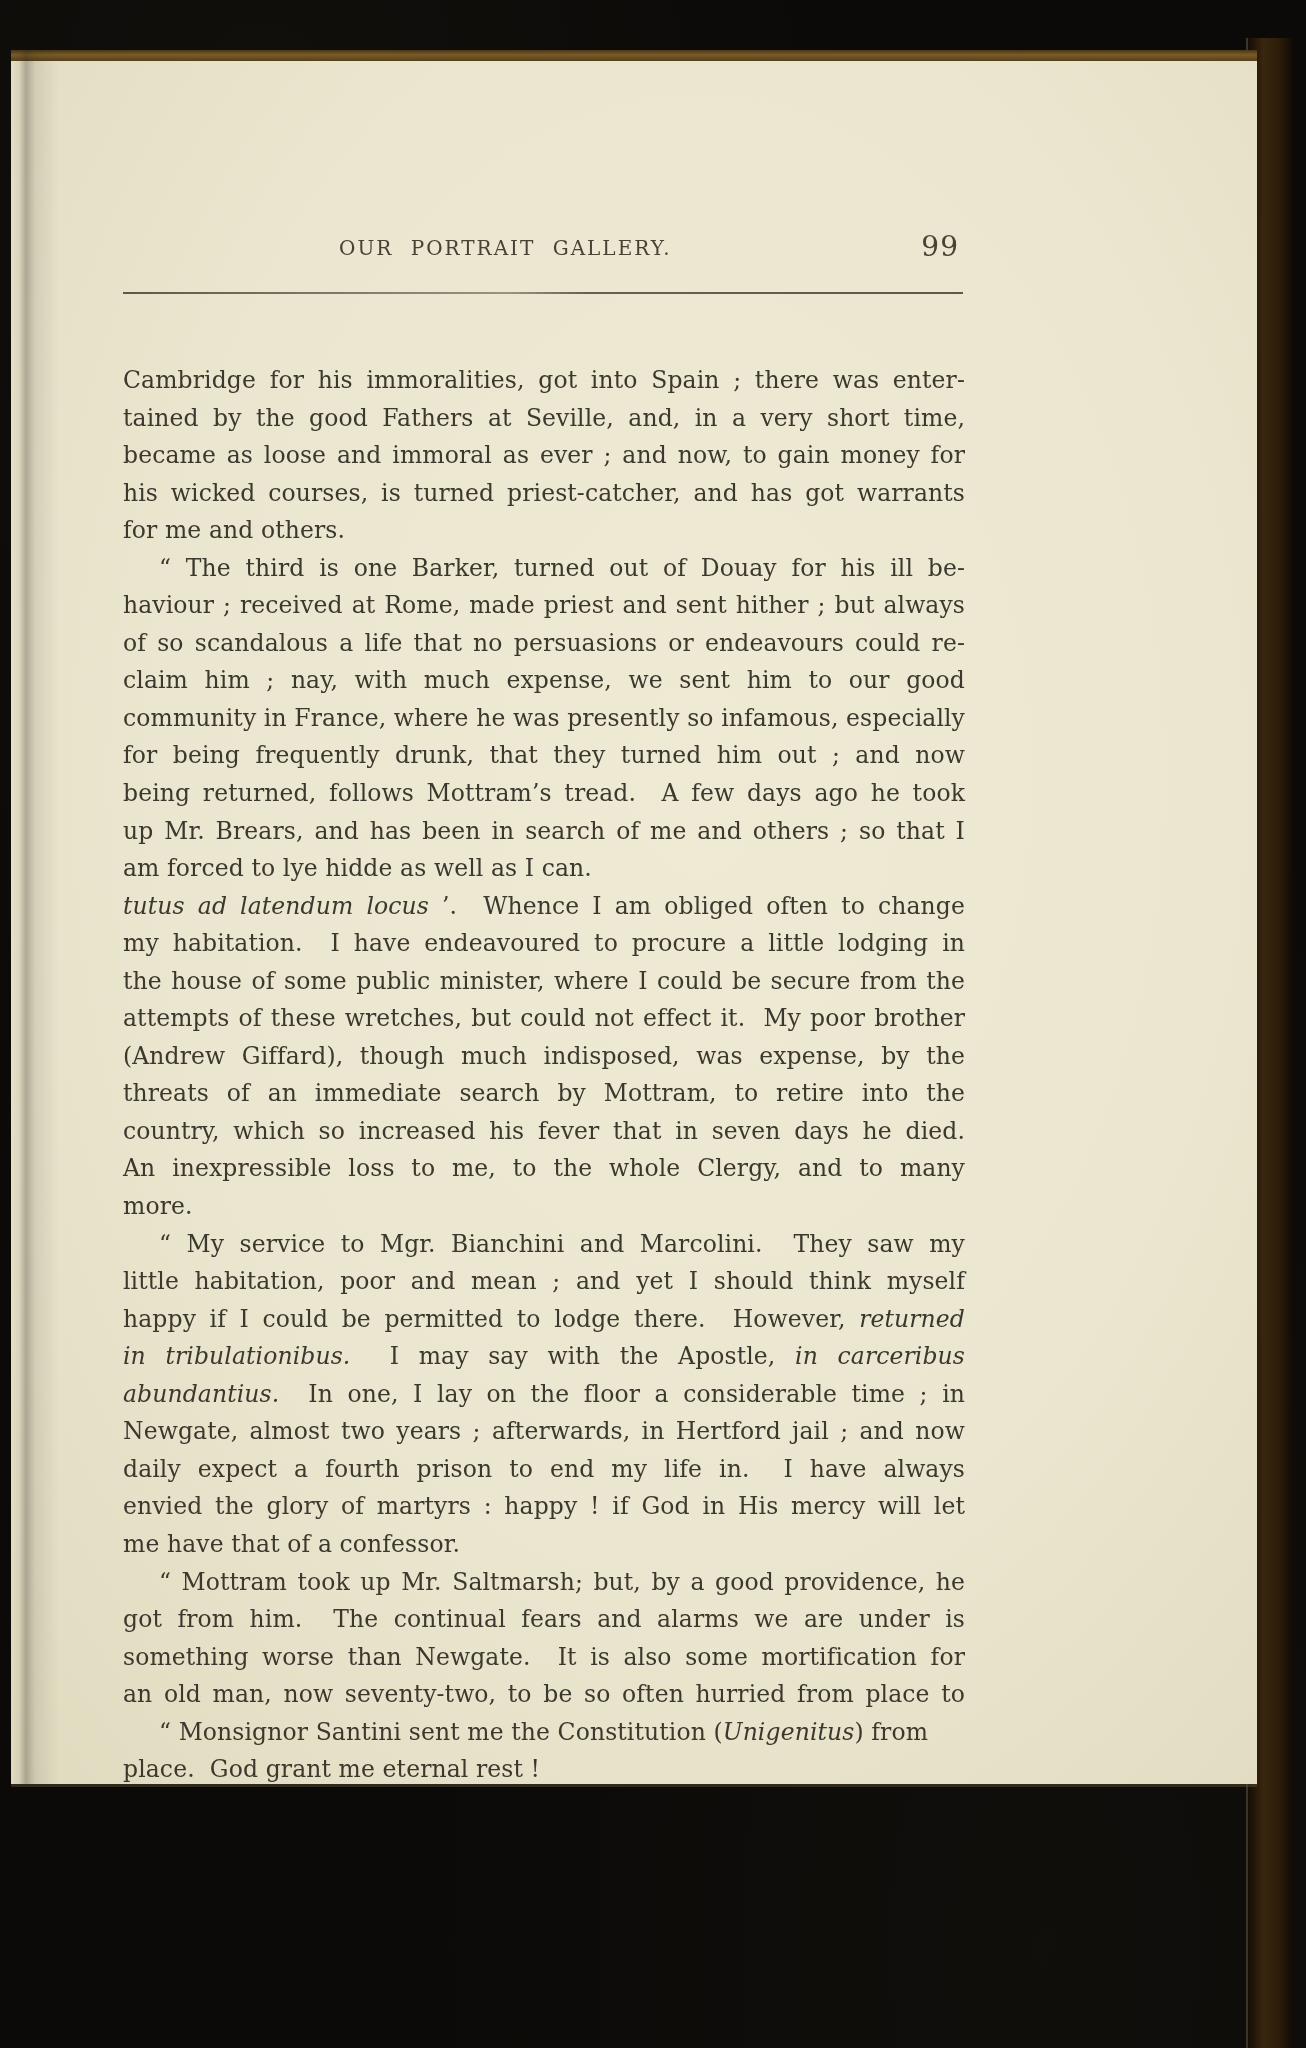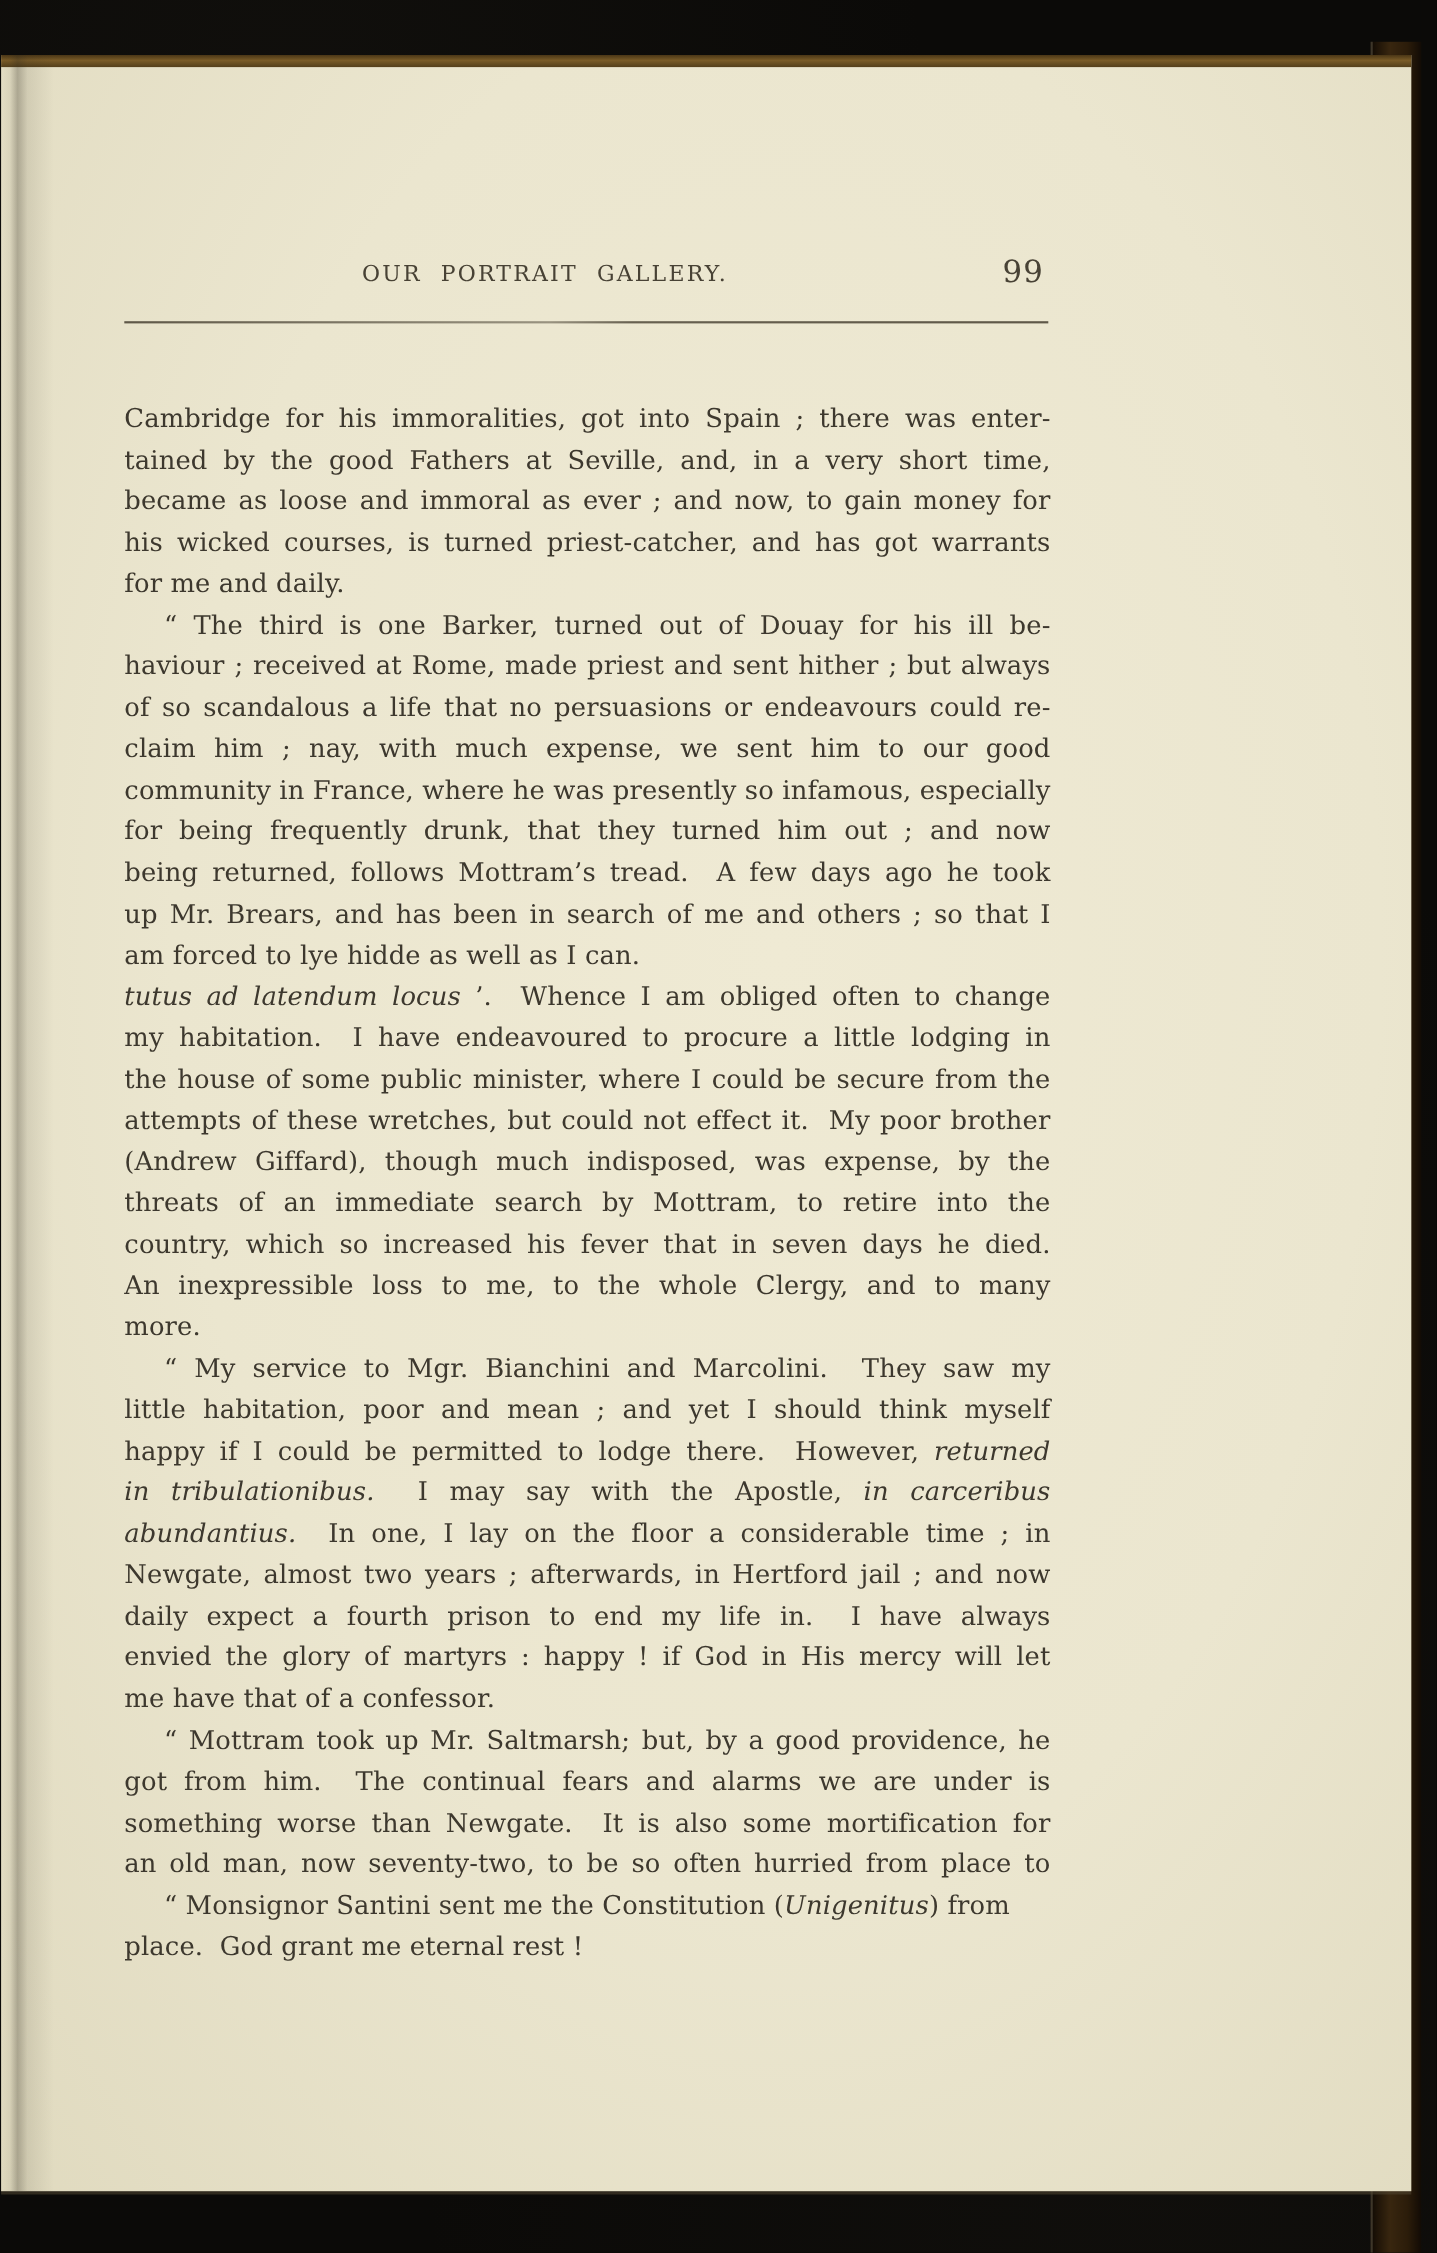--- a/index.html
+++ b/index.html
@@ -18,25 +18,24 @@
       var(--c-background, #0b0a08);
   }
   
   .cover-edge {
     position: absolute; left: 1246px; top: 38px; width: 44px; height: 2010px;
     background: linear-gradient(90deg, #150d05 0%, var(--c-cover-brown, #38260f) 35%, #2b1c0a 72%, #120b05 100%);
     border-left: 2px solid rgba(205,195,165,0.22);
   }
   
   .page {
-    position: absolute; left: 1px; top: 50px; width: 1246px; height: 1942px;
+    position: absolute; left: 11px; top: 50px; width: 1246px; height: 1734px;
     background:
       radial-gradient(ellipse at 55% 42%, #efead4 0%, var(--c-page, #ebe6cf) 55%, #e0dabf 100%);
     box-shadow: 0 3px 0 rgba(80,70,50,0.55);
-    padding-left: 36px;
   }
   .gilt-edge {
     position: absolute; left: 0; top: 0; width: 100%; height: 11px;
     background: linear-gradient(180deg, #4a3616 0%, var(--c-gilt, #7a5c28) 45%, #543f1b 100%);
   }
   .left-fold {
     position: absolute; left: 0; top: 0; width: 52px; height: 100%;
     background: linear-gradient(90deg,
       rgba(45,40,28,0.00) 0px,
       rgba(45,40,28,0.06) 8px,
@@ -93,21 +92,21 @@
     <span class="page-number">99</span>
   </div>
 
   <div class="header-rule"></div>
 
   <div class="page-body">
       <div class="line"><span>Cambridge for his immoralities, got into Spain ; there was enter-</span></div>
       <div class="line"><span>tained by the good Fathers at Seville, and, in a very short time,</span></div>
       <div class="line"><span>became as loose and immoral as ever ; and now, to gain money for</span></div>
       <div class="line"><span>his wicked courses, is turned priest-catcher, and has got warrants</span></div>
-      <div class="line last"><span>for me and daily.</span></div>
+      <div class="line last"><span>for me and others.</span></div>
       <div class="line ind"><span>“ The third is one Barker, turned out of Douay for his ill be-</span></div>
       <div class="line"><span>haviour ; received at Rome, made priest and sent hither ; but always</span></div>
       <div class="line"><span>of so scandalous a life that no persuasions or endeavours could re-</span></div>
       <div class="line"><span>claim him ; nay, with much expense, we sent him to our good</span></div>
       <div class="line"><span>community in France, where he was presently so infamous, especially</span></div>
       <div class="line"><span>for being frequently drunk, that they turned him out ; and now</span></div>
       <div class="line"><span>being returned, follows Mottram’s tread.  A few days ago he took</span></div>
       <div class="line"><span>up Mr. Brears, and has been in search of me and others ; so that I</span></div>
       <div class="line last"><span>am forced to lye hidde as well as I can.</span></div>
       <div class="line"><span class="it">tutus ad latendum locus</span><span> ’.  Whence I am obliged often to change</span></div>

